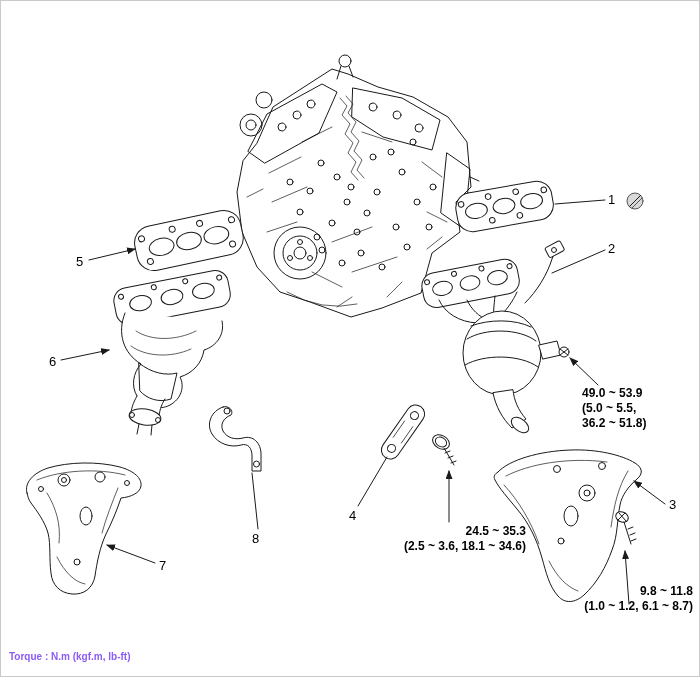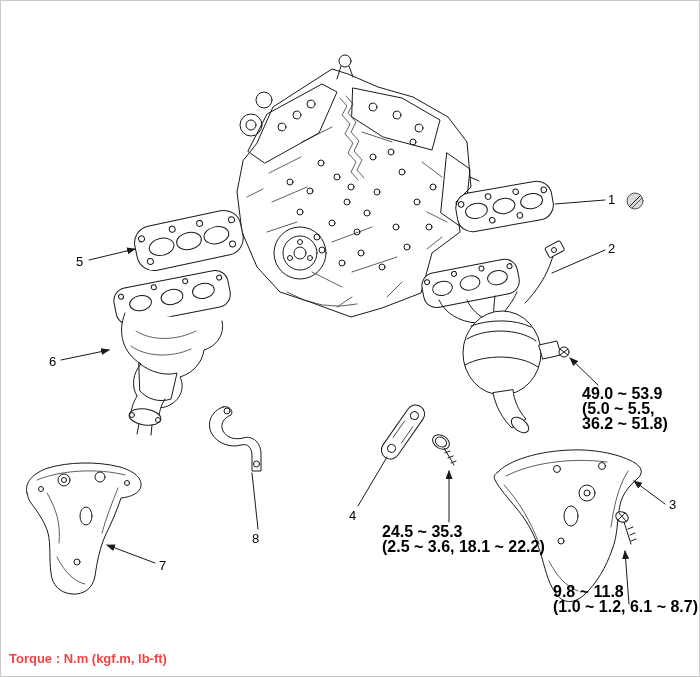--- a/index.html
+++ b/index.html
@@ -16,26 +16,26 @@
     stroke-linecap:round; stroke-linejoin:round;
   }
   .art .w   { fill:#ffffff; }
   .art .thin{ stroke-width:0.7; }
   .art .gray{ fill:#d9d9d9; stroke:#555555; }
 
   .callout {
     position:absolute; font-size:13px; color:#000; line-height:14px;
   }
   .torque {
-    position:absolute; font-size:16px; font-weight:bold; color:#000;
+    position:absolute; font-size:12px; font-weight:bold; color:#000;
     line-height:15px; white-space:nowrap;
   }
-  .torque.center { text-align:left; }
+  .torque.center { text-align:right; }
   .footer-note {
-    position:absolute; font-size:13px; font-weight:bold; color:#ef4444;
+    position:absolute; font-size:10px; font-weight:bold; color:#8b5cf6;
   }
 </style>
 </head>
 <body>
 
 <div class="stage">
 
   <svg width="700" height="677" viewBox="0 0 700 677">
     <defs>
       <marker id="arr" markerWidth="9" markerHeight="7" refX="8" refY="3.5" orient="auto">
@@ -290,21 +290,21 @@
   <div class="callout" style="left:251px;top:531px">8</div>
 
   <div class="torque" style="left:581px;top:385px">
     <div>49.0 ~ 53.9</div>
     <div>(5.0 ~ 5.5,</div>
     <div>36.2 ~ 51.8)</div>
   </div>
 
   <div class="torque center" style="left:381px;top:523px;width:144px">
     <div>24.5 ~ 35.3</div>
-    <div>(2.5 ~ 3.6, 18.1 ~ 22.2)</div>
+    <div>(2.5 ~ 3.6, 18.1 ~ 34.6)</div>
   </div>
 
   <div class="torque center" style="left:552px;top:583px;width:140px">
     <div>9.8 ~ 11.8</div>
     <div>(1.0 ~ 1.2, 6.1 ~ 8.7)</div>
   </div>
 
   <div class="footer-note" style="left:8px;top:650px">Torque : N.m (kgf.m, lb-ft)</div>
 </div>
 

